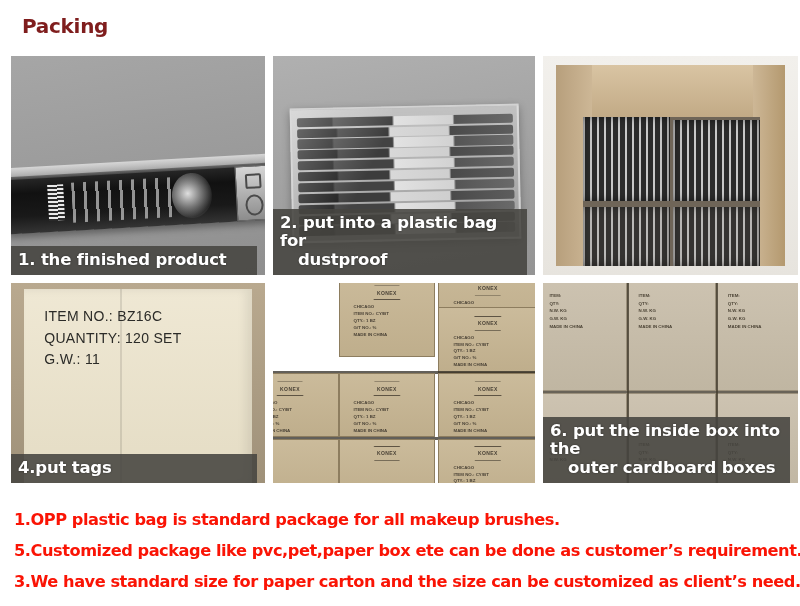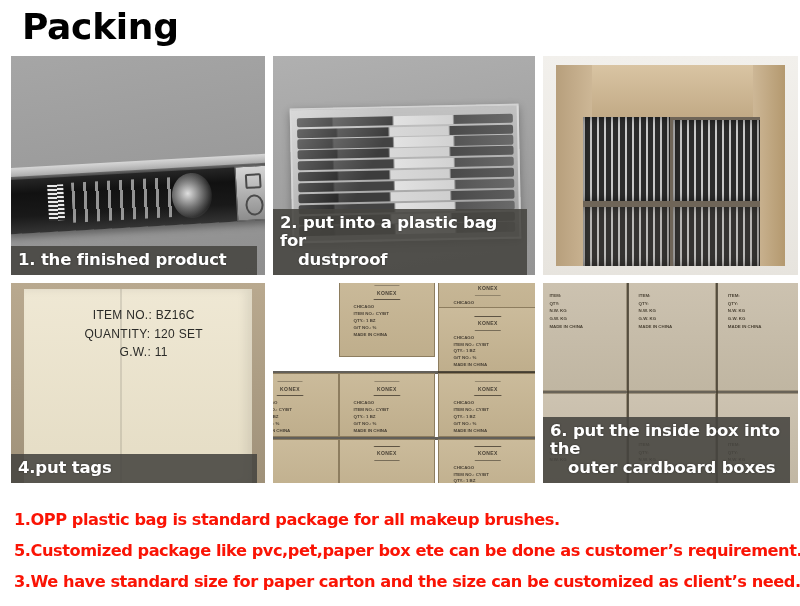--- a/index.html
+++ b/index.html
@@ -7,25 +7,25 @@
     width:800px;height:606px;
     background:#ffffff;
     font-family:"Liberation Sans", sans-serif;
     overflow:hidden;
     position:relative;
   }
 
   
   .page-title{
     position:absolute;
-    left:22px; top:6px;
-    font-size:36px;
+    left:22px; top:14px;
+    font-size:20px;
     font-weight:bold;
     letter-spacing:-0.3px;
-    color:#000000;
+    color:#7f1d1d;
     font-family:"DejaVu Sans", sans-serif;
   }
 
   
   .grid{
     position:absolute;
     left:11px; top:56px;
     width:779px;
     display:grid;
     grid-template-columns:254px 262px 255px;
@@ -187,25 +187,24 @@
     background:linear-gradient(180deg,#efe8d4,#e4dcc4);
     box-shadow:inset -6px 0 10px rgba(0,0,0,.08);
   }
   .tag-crease{
     position:absolute;left:42%;top:0;width:2px;height:100%;
     background:rgba(0,0,0,.10);
   }
   .tag-text{
     position:absolute;left:9%;top:9%;right:4%;
     color:#2b2b28;
-    font-size:12px;
+    font-size:14px;
     line-height:1.52;
     font-family:"Liberation Sans", sans-serif;
     letter-spacing:0.3px;
-    text-align:center;
   }
   .tag-text div{ white-space:nowrap; }
 
   
   .bg-boxes5{ background:#fff; }
   .b5{
     position:absolute;
     background:linear-gradient(180deg,#cbbb9b,#bfae8c);
     border:1px solid #8d7d5f;
     box-sizing:border-box;

